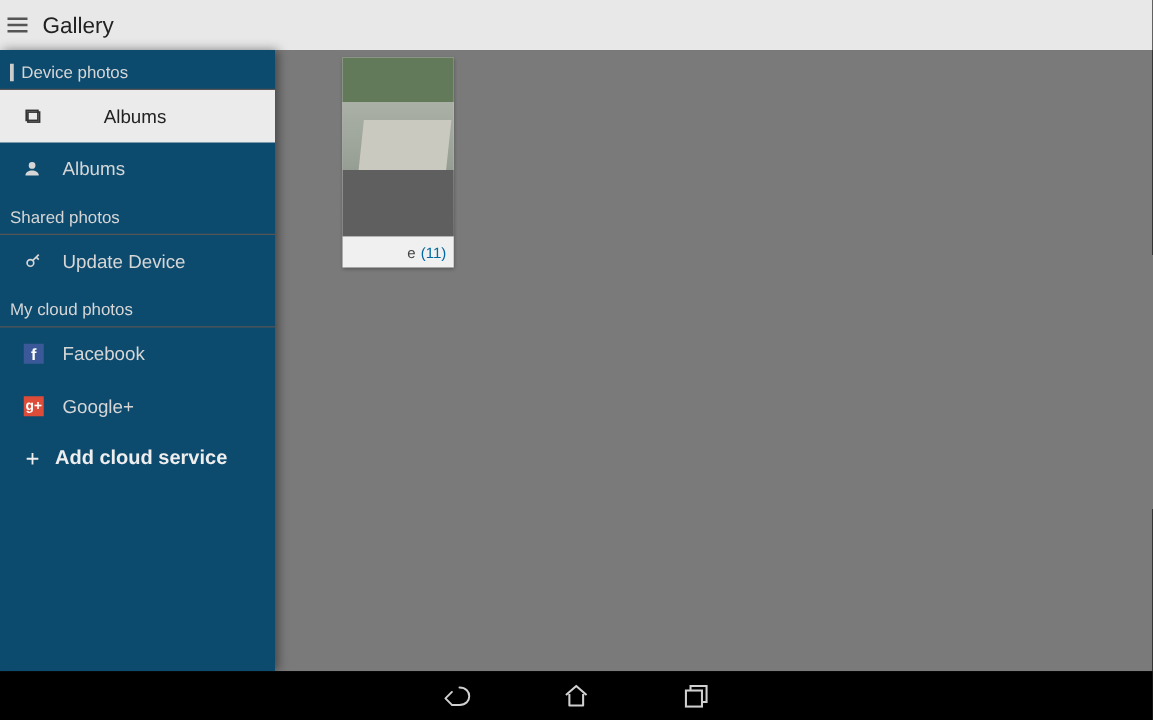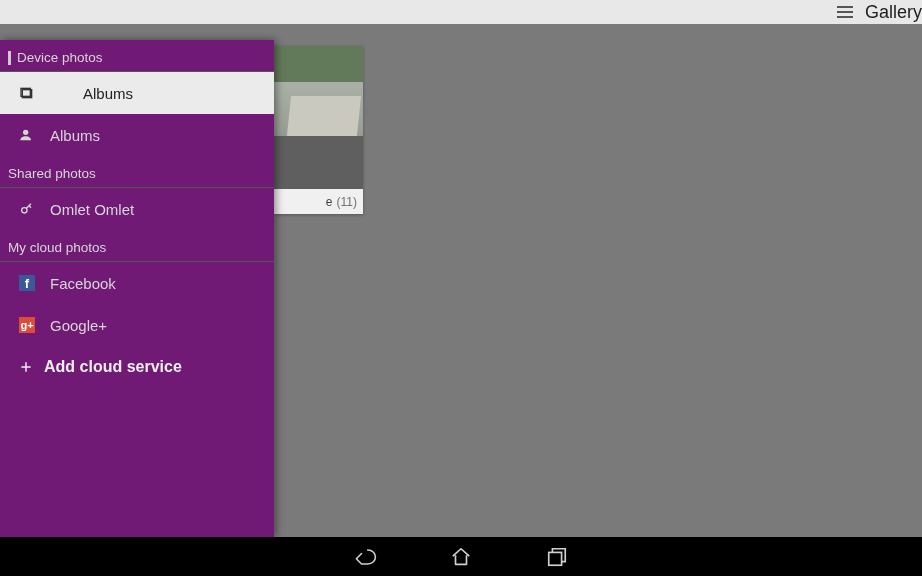--- a/index.html
+++ b/index.html
@@ -1,35 +1,35 @@
 <!DOCTYPE html>
 <html><head>
 <meta charset="utf-8">
 <style>
   * { margin: 0; padding: 0; box-sizing: border-box; }
   html, body { width: 922px; height: 576px; font-family: "Helvetica Neue", Arial, sans-serif; overflow: hidden; background: #000; }
   .screen { width: 922px; height: 576px; position: relative; }
   .main-bg { position: absolute; top: 0; left: 0; width: 922px; height: 537px; background: #7a7a7a; }
   
   
-  .action-bar { position: absolute; top: 0; left: 0; right: 0; height: 24px; background: #e8e8e8; display: flex; align-items: center; padding-left: 4px; justify-content: flex-end; }
+  .action-bar { position: absolute; top: 0; left: 0; right: 0; height: 40px; background: #e8e8e8; display: flex; align-items: center; padding-left: 4px; }
   .hamburger { width: 20px; height: 20px; display: flex; flex-direction: column; justify-content: center; gap: 3px; padding: 0 2px; cursor: pointer; }
   .hamburger div { height: 2px; background: #555; }
   .app-title { font-size: 18px; color: #222; margin-left: 10px; font-weight: 400; }
 
   
   .album-card { position: absolute; top: 46px; left: 274px; width: 89px; height: 168px; background: #f0f0f0; box-shadow: 0 1px 3px rgba(0,0,0,0.3); }
   .album-thumb { width: 89px; height: 143px; background: linear-gradient(180deg, #627a5a 0%, #627a5a 25%, #aab0a6 25%, #98a096 60%, #6f6f6f 100%); position: relative; overflow: hidden; }
   .album-thumb::before { content:""; position:absolute; top:50px; left:15px; width:70px; height:40px; background:#c9c9c0; transform: skewX(-6deg); }
   .album-thumb::after { content:""; position:absolute; top:90px; left:0; width:100%; height:55px; background:#5f5f5f; }
   .album-caption { height: 25px; display: flex; align-items: center; justify-content: flex-end; padding: 0 6px; font-size: 12px; color: #444; }
-  .album-caption .cnt { color: #737373; margin-left: 4px; }
+  .album-caption .cnt { color: #0369a1; margin-left: 4px; }
 
   
-  .drawer { position: absolute; top: 40px; left: 0; width: 274px; height: 497px; background: #701a75; color: #d6d6d6; box-shadow: 2px 0 8px rgba(0,0,0,0.45); overflow: hidden; }
+  .drawer { position: absolute; top: 40px; left: 0; width: 220px; height: 497px; background: #0c4a6e; color: #d6d6d6; box-shadow: 2px 0 8px rgba(0,0,0,0.45); overflow: hidden; }
   .section-header { font-size: 13.5px; padding: 10px 8px 6px 8px; color: #d6d6d6; border-bottom: 1px solid #555; display:flex; align-items:center; }
   .section-header .bar { display:inline-block; width:3px; height:14px; background:#ccc; margin-right:6px; }
   .drawer-item { height: 42px; display: flex; align-items: center; padding-left: 16px; font-size: 15px; cursor: pointer; }
   .drawer-item .icon-slot { width: 22px; display:flex; justify-content:center; margin-right: 12px; }
   .drawer-item.selected { background: #ebebeb; color: #222; height: 42px; gap: 33px; }
   .add-row { display:flex; align-items:center; padding: 12px 0 0 16px; font-size: 16px; font-weight: 600; color: #eee; cursor:pointer; }
   .add-row .icon-slot { width: 20px; margin-right: 8px; display:flex; justify-content:center; }
 
   
   .ic { width:16px; height:16px; display:block; }
@@ -98,21 +98,21 @@
       <span>Shared photos</span>
     </div>
 
     <div class="drawer-item">
       <span class="icon-slot">
         <svg class="ic" viewBox="0 0 24 24" fill="none" stroke="#d6d6d6" stroke-width="2">
             <circle cx="8" cy="14" r="4"></circle>
             <path d="M11 11l7-7M15 7l3 3"></path>
           </svg>
       </span>
-      <span>Omlet Omlet</span>
+      <span>Update Device</span>
     </div>
 
     <div class="section-header">
       <span>My cloud photos</span>
     </div>
 
 
     <div class="drawer-item">
       <span class="icon-slot">
         <span class="fb-ic">f</span>

